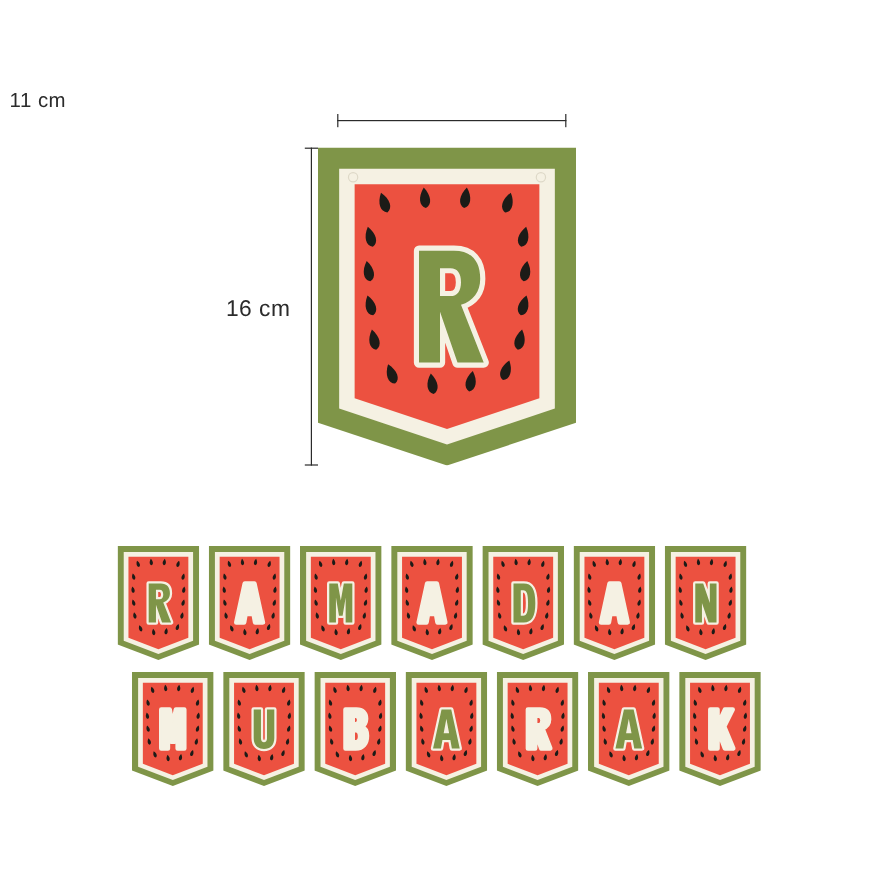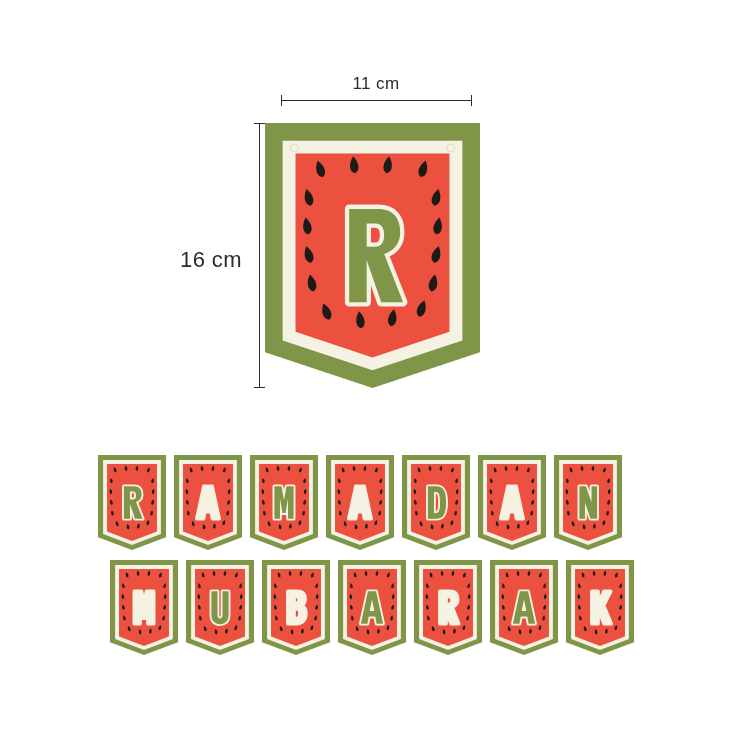--- a/index.html
+++ b/index.html
@@ -25,30 +25,30 @@
   
   .dim-label {
     position: absolute;
     color: #2b2b2b;
     font-family: "Liberation Sans", sans-serif;
     white-space: nowrap;
     letter-spacing: 0.4px;
   }
   #dim-width-label {
     left: 0; top: 74px; width: 736px;
-    text-align: center;
+    text-align: left;
     font-size: 17px;
   }
   
   #dim-width-label span { position: relative; left: 8px; }
 
   #dim-height-label {
     left: 0; top: 247px; width: 242px;
     text-align: right;
-    font-size: 22px;
+    font-size: 19px;
   }
 
   .dim-line-h {
     position: absolute;
     left: 281px; top: 100px;
     width: 191px; height: 1px;
     background: #2b2b2b;
   }
   .dim-line-h::before,
   .dim-line-h::after {

